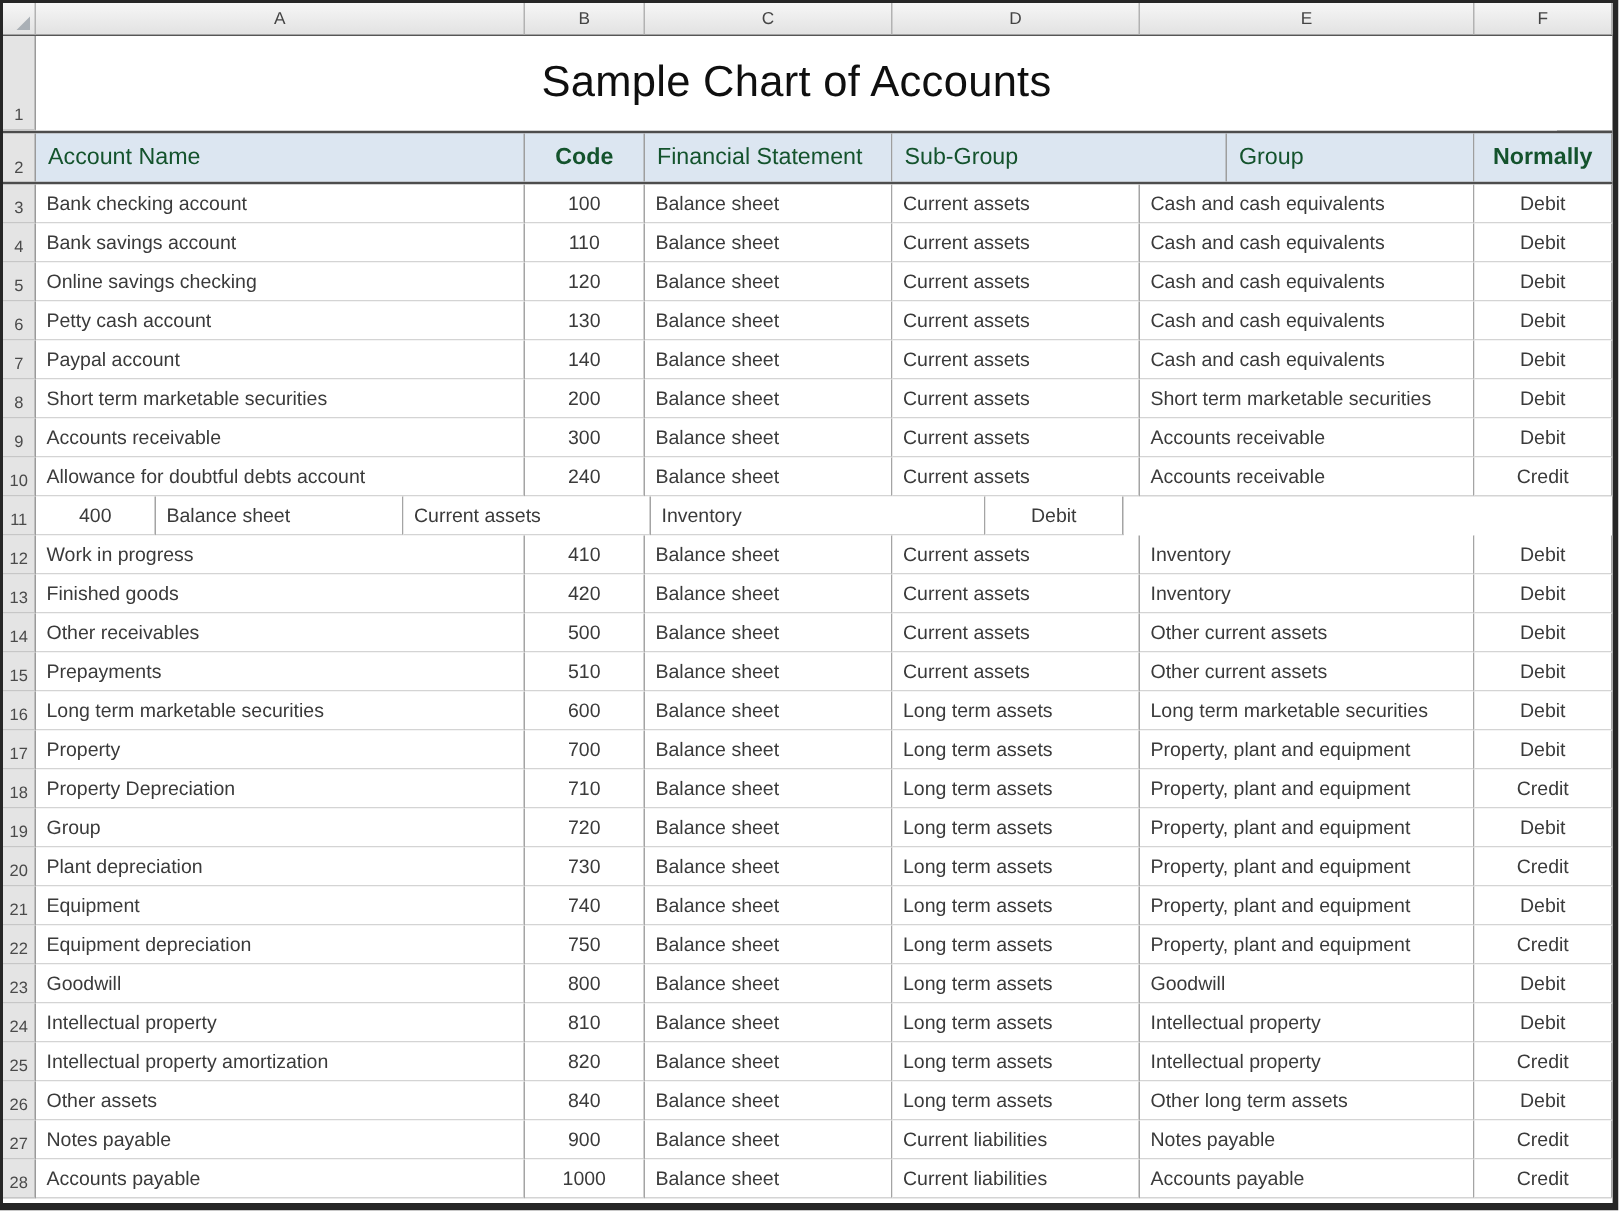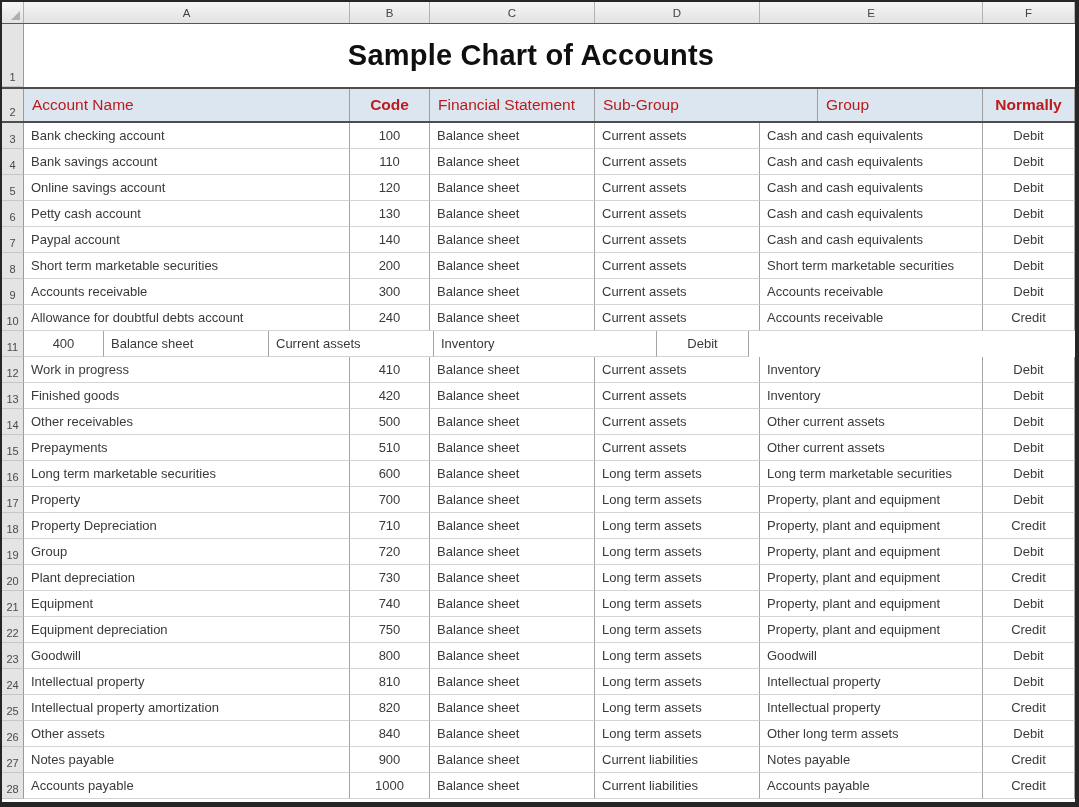--- a/index.html
+++ b/index.html
@@ -45,27 +45,27 @@
     background:#e4e4e4;color:#4a4a4a;font-size:11px;
     display:flex;align-items:flex-end;justify-content:center;
     border-right:1px solid #9a9a9a;border-bottom:1px solid #c6c6c6;
     padding-bottom:3px;flex:none;
   }
 
   
   .title-row{height:63px;}
   .title-cell{
     width:1014px;background:#ffffff;display:flex;align-items:center;justify-content:center;
-    font-size:29px;font-weight:700;color:#0f0f0f;letter-spacing:0.2px;
+    font-size:29px;font-weight:400;color:#0f0f0f;letter-spacing:0.2px;
   }
 
   
   .header-row{height:36px;border-top:2px solid #4d4d4d;border-bottom:2px solid #4d4d4d;}
   .header-row .cell{
-    background:#dce6f1;font-size:15.5px;color:#b91c1c;
+    background:#dce6f1;font-size:15.5px;color:#14532d;
     display:flex;align-items:center;
     border-right:1px solid #9e9e9e;padding:0 8px;
   }
   .header-row .gutter{border-bottom:none;}
 
   
   .data-row{height:26px;}
   .data-row .cell{
     font-size:13px;color:#3a3a3a;background:#ffffff;
     display:flex;align-items:center;
@@ -126,21 +126,21 @@
     <div class="gutter">4</div>
     <div class="cell ca left">Bank savings account</div>
     <div class="cell cb center">110</div>
     <div class="cell cc left">Balance sheet</div>
     <div class="cell cd left">Current assets</div>
     <div class="cell ce left">Cash and cash equivalents</div>
     <div class="cell cf center">Debit</div>
   </div>
       <div class="row data-row">
     <div class="gutter">5</div>
-    <div class="cell ca left">Online savings account</div>
+    <div class="cell ca left">Online savings checking</div>
     <div class="cell cb center">120</div>
     <div class="cell cc left">Balance sheet</div>
     <div class="cell cd left">Current assets</div>
     <div class="cell ce left">Cash and cash equivalents</div>
     <div class="cell cf center">Debit</div>
   </div>
       <div class="row data-row">
     <div class="gutter">6</div>
     <div class="cell ca left">Petty cash account</div>
     <div class="cell cb center">130</div>

